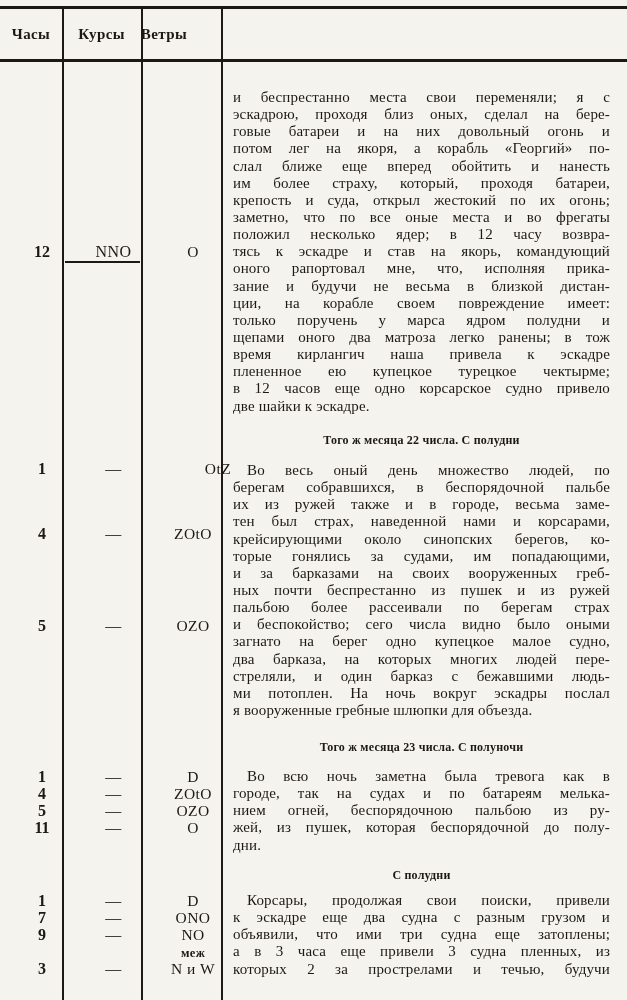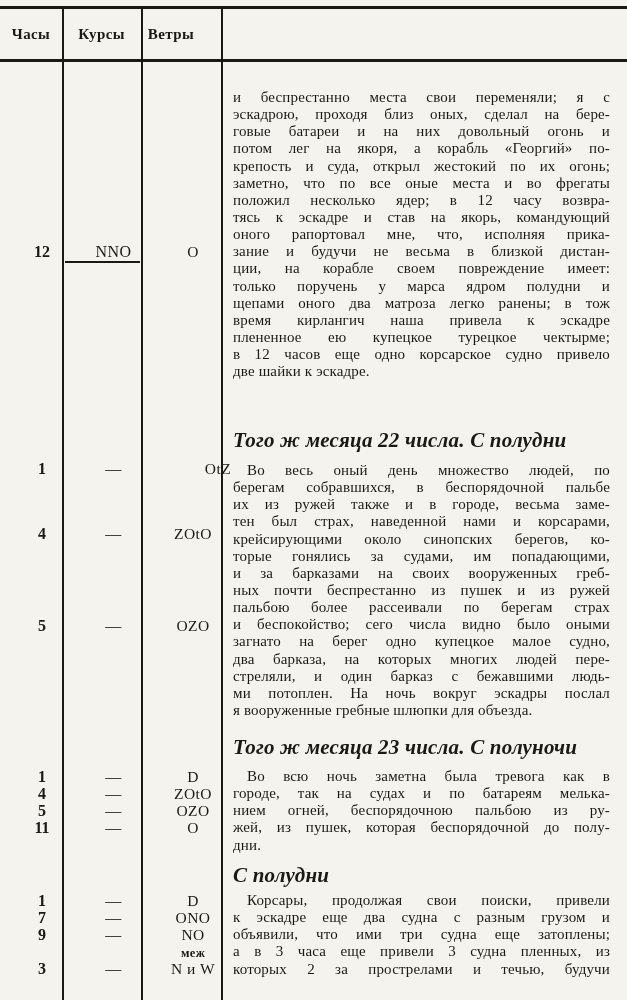--- a/index.html
+++ b/index.html
@@ -22,36 +22,36 @@
   .vline{position:absolute;top:9px;bottom:0;width:2px;background:var(--ink);}
   .vline.v1{left:62px;}
   .vline.v2{left:141px;}
   .vline.v3{left:221px;}
   .hdr{
     position:absolute;top:24px;height:20px;line-height:20px;
     text-align:center;font-weight:bold;font-size:15px;letter-spacing:.4px;
   }
   .hdr.h-hours{left:0;width:62px;}
   .hdr.h-courses{left:62px;width:79px;}
-  .hdr.h-winds{left:141px;width:60px;}
+  .hdr.h-winds{left:134px;width:60px;}
 
   .cell{
     position:absolute;height:18px;line-height:18px;text-align:center;
     font-size:16px;white-space:nowrap;margin-left:12px;
   }
   .cell.hour{left:0;width:60px;font-weight:bold;}
   .cell.course{left:64px;width:75px;letter-spacing:.5px;}
   .cell.wind{left:143px;width:76px;font-size:15.5px;letter-spacing:.4px;}
   .cell.wind.small{font-size:12.5px;font-weight:bold;letter-spacing:.3px;}
   .course-underline{position:absolute;left:65px;width:75px;height:1.5px;background:var(--ink);}
 
   .heading{
     position:absolute;left:233px;width:377px;
-    text-align:left;font-weight:bold;font-size:21px;
-    height:18px;line-height:18px;white-space:nowrap;letter-spacing:.2px;font-style:italic;
+    text-align:center;font-weight:bold;font-size:12px;
+    height:18px;line-height:18px;white-space:nowrap;letter-spacing:.2px;
   }
   .par{position:absolute;left:233px;width:377px;}
   .tline{
     height:17.15px;line-height:17.15px;font-size:15px;
     letter-spacing:.15px;
     text-align:justify;text-align-last:justify;
     overflow:hidden;white-space:normal;
   }
   .tline.indent{padding-left:14px;}
   .tline.lastline{text-align-last:left;}
@@ -109,20 +109,22 @@
       <div class="cell hour" style="top: 960px;">3</div>
       <div class="cell course" style="top: 960px;">—</div>
       <div class="cell wind" style="top: 960px;">N и W</div>
     </div>
   <div>
       <div class="par" style="top: 89px;">
         <div class="tline">и беспрестанно места свои переменяли; я с</div>
         <div class="tline">эскадрою, проходя близ оных, сделал на бере-</div>
         <div class="tline">говые батареи и на них довольный огонь и</div>
         <div class="tline">потом лег на якоря, а корабль «Георгий» по-</div>
+        <div class="tline">слал ближе еще вперед обойтить и нанесть</div>
+        <div class="tline">им более страху, который, проходя батареи,</div>
         <div class="tline">крепость и суда, открыл жестокий по их огонь;</div>
         <div class="tline">заметно, что по все оные места и во фрегаты</div>
         <div class="tline">положил несколько ядер; в 12 часу возвра-</div>
         <div class="tline">тясь к эскадре и став на якорь, командующий</div>
         <div class="tline">оного рапортовал мне, что, исполняя прика-</div>
         <div class="tline">зание и будучи не весьма в близкой дистан-</div>
         <div class="tline">ции, на корабле своем повреждение имеет:</div>
         <div class="tline">только поручень у марса ядром полудни и</div>
         <div class="tline">щепами оного два матроза легко ранены; в тож</div>
         <div class="tline">время кирлангич наша привела к эскадре</div>

